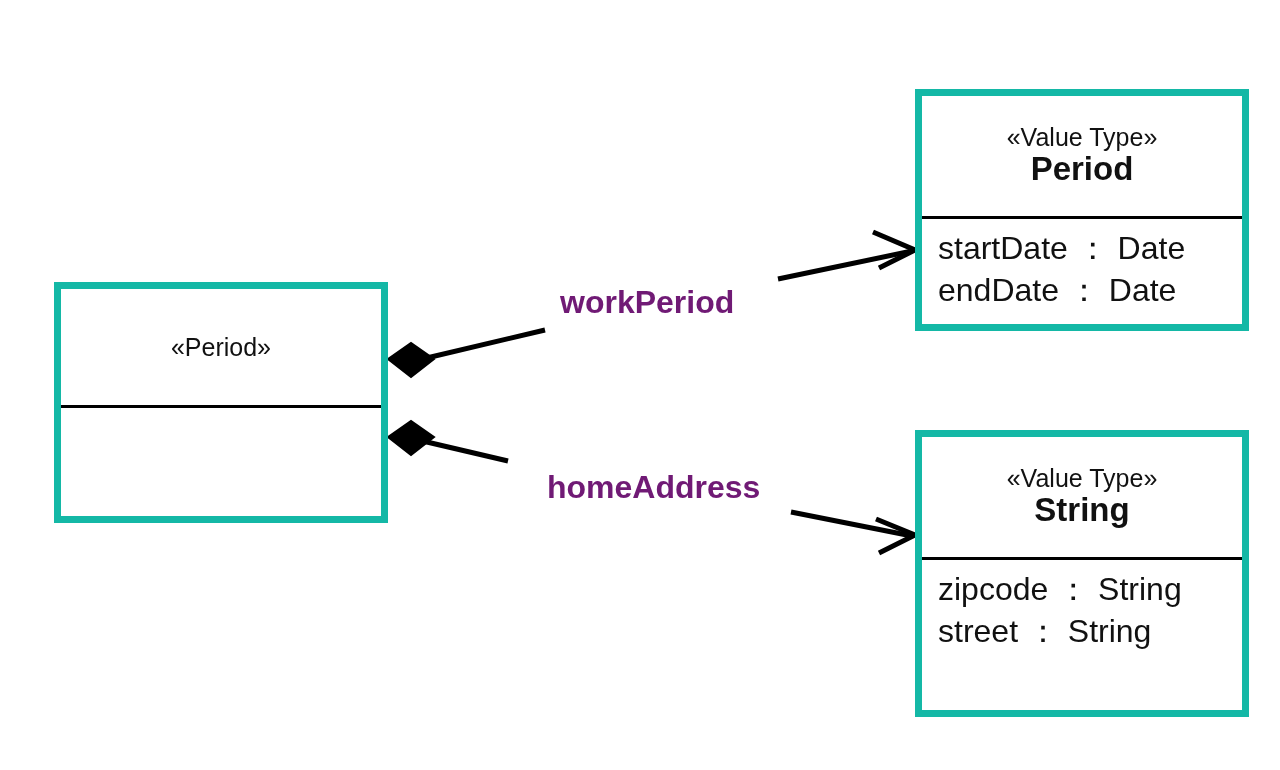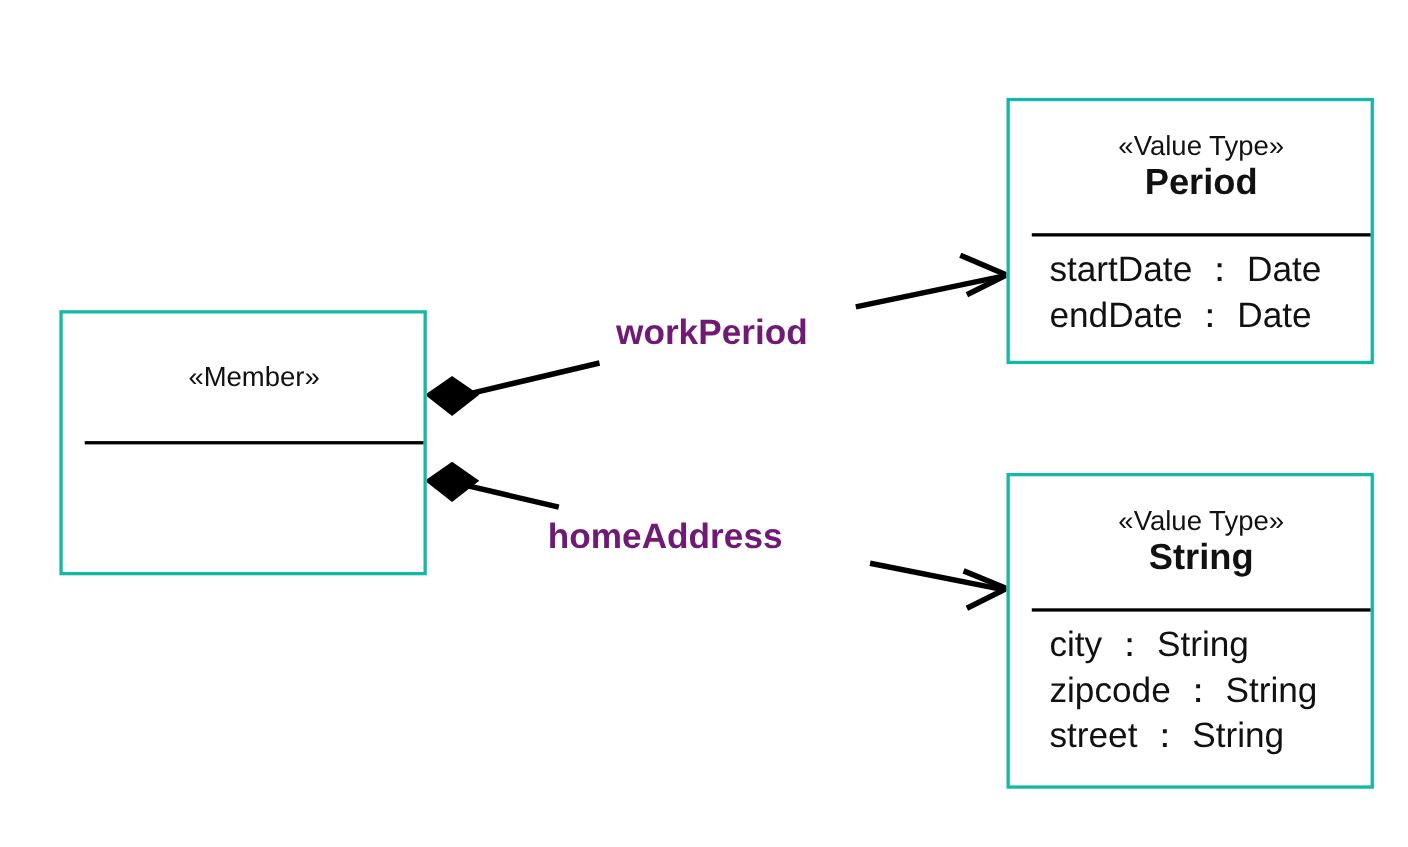--- a/index.html
+++ b/index.html
@@ -18,24 +18,23 @@
     position: relative;
     width: 1280px;
     height: 770px;
     background: #ffffff;
   }
   
   .uml-class {
     position: absolute;
     box-sizing: border-box;
     background: #ffffff;
-    border: 3px solid #14b8a6;
+    border: 7px solid #14b8a6;
     display: flex;
     flex-direction: column;
-    padding-left: 20px;
   }
   .class-header {
     box-sizing: border-box;
     display: flex;
     flex-direction: column;
     align-items: center;
     justify-content: center;
     text-align: center;
     padding: 4px 6px;
   }
@@ -95,21 +94,21 @@
   .assoc-label {
     position: absolute;
     font-size: 32px;
     font-weight: 700;
     white-space: nowrap;
     line-height: 1;
     color: #701a75;
     background: transparent;
   }
   #label-work-period  { left: 560px; top: 286px; }
-  #label-home-address { left: 498px; top: 471px; }
+  #label-home-address { left: 547px; top: 471px; }
 </style>
 </head>
 <body>
 
 <div id="canvas">
 
   <svg id="connector-layer" viewBox="0 0 1280 770" width="1280" height="770">
 
     <g>
 
@@ -133,21 +132,21 @@
       <polyline points="876,519 915,535 879,553" fill="none" stroke="#000000" stroke-width="5" stroke-linecap="butt" stroke-linejoin="miter"></polyline>
     </g>
   </svg>
 
   <div class="assoc-label" id="label-work-period">workPeriod</div>
 
   <div class="assoc-label" id="label-home-address">homeAddress</div>
 
   <div class="uml-class" id="member-class">
     <div class="class-header">
-      <div class="stereotype">«Member»</div>
+      <div class="stereotype">«Period»</div>
     </div>
     <div class="class-divider"></div>
   </div>
 
   <div class="uml-class" id="period-class">
     <div class="class-header">
       <div class="stereotype">«Value Type»</div>
       <div class="class-title">Period</div>
     </div>
     <div class="class-divider"></div>
@@ -157,19 +156,18 @@
     </div>
   </div>
 
   <div class="uml-class" id="address-class">
     <div class="class-header">
       <div class="stereotype">«Value Type»</div>
       <div class="class-title">String</div>
     </div>
     <div class="class-divider"></div>
     <div class="attr-compartment">
-      <div class="attr-row">city ： String</div>
       <div class="attr-row">zipcode ： String</div>
       <div class="attr-row">street ： String</div>
     </div>
   </div>
 
 </div>
 
 </body></html>

